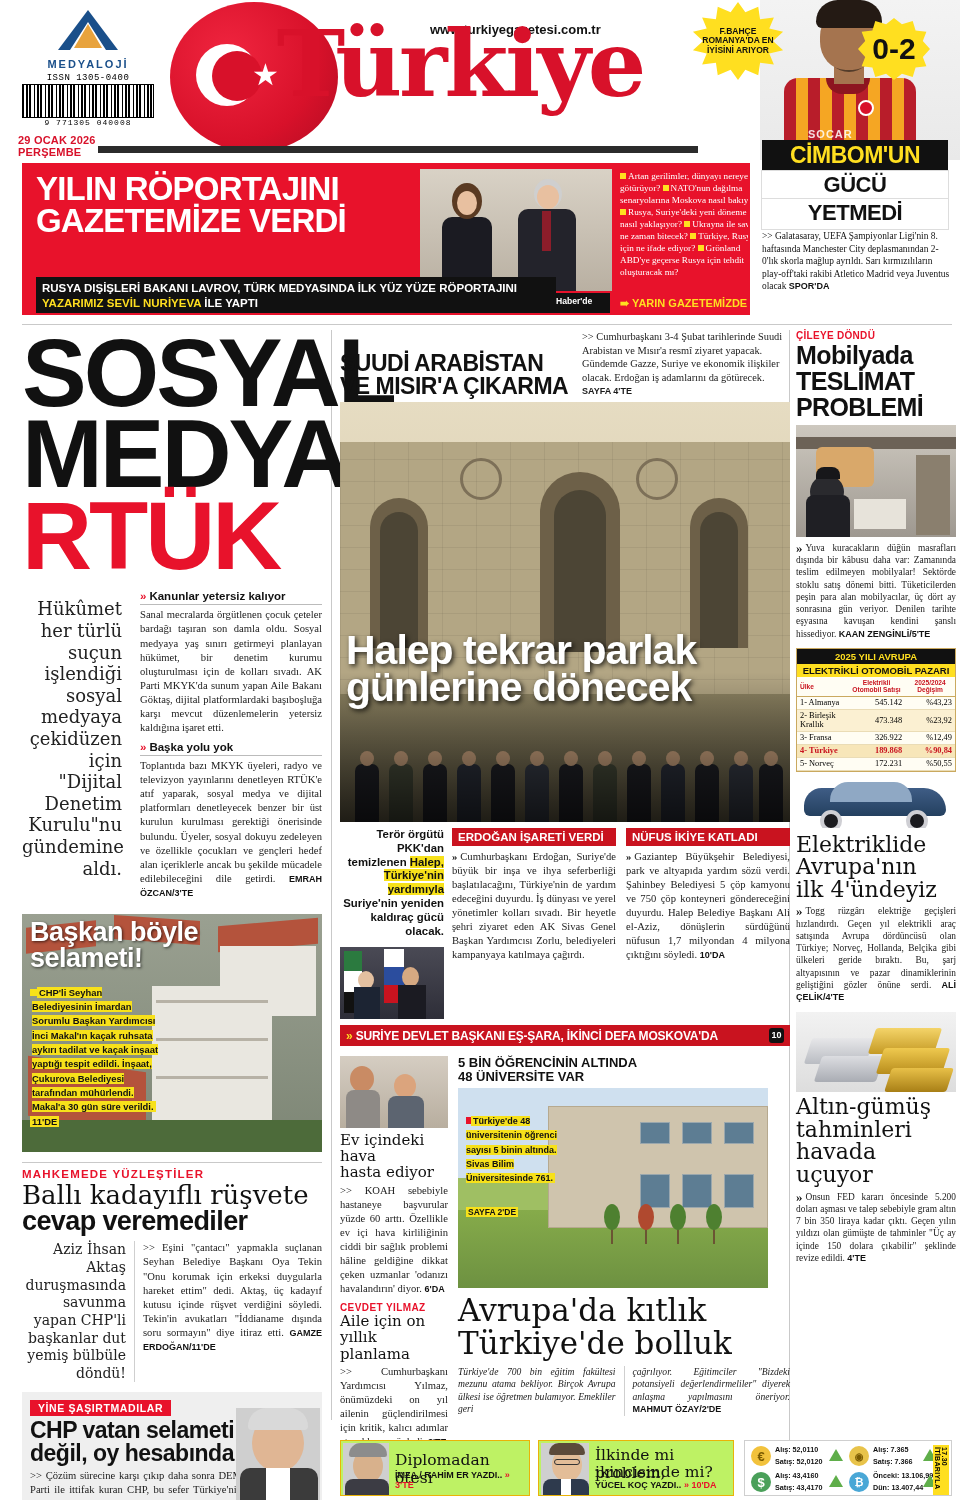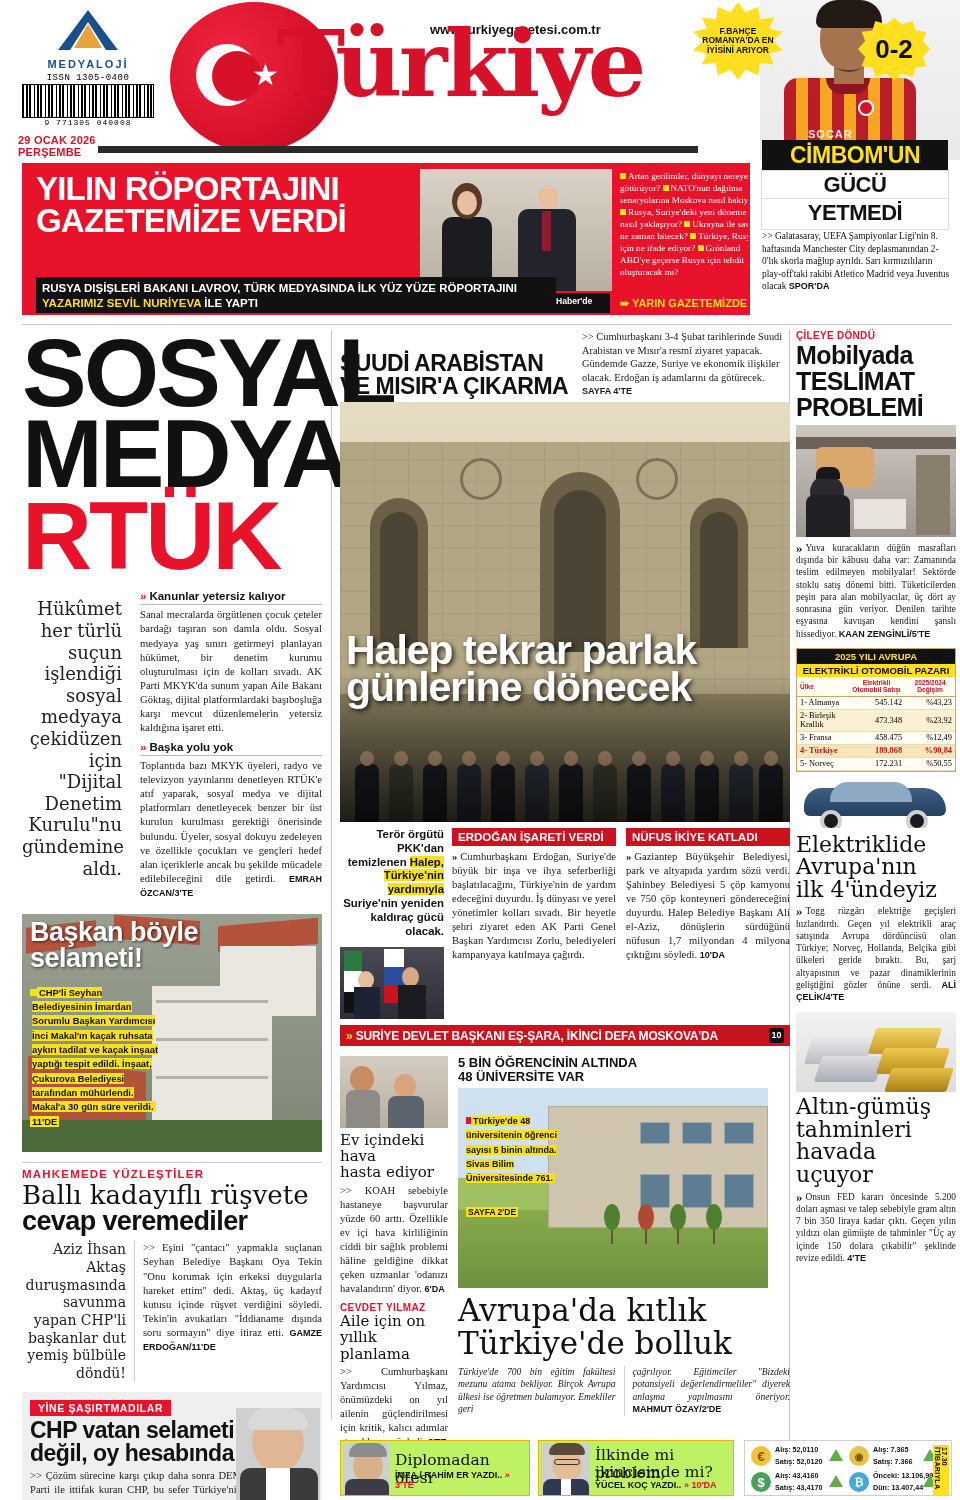--- a/index.html
+++ b/index.html
@@ -52,21 +52,21 @@
   .p-neck{ position:absolute; left:74px; top:62px; width:30px; height:22px; background:#a5744f;}
   .p-body{ position:absolute; left:24px; top:78px; width:132px; height:100px; background:
      repeating-linear-gradient(90deg,#b81d2a 0 12px,#f5a623 12px 24px); border-radius:14px 14px 0 0;}
   .p-collar{ position:absolute; left:66px; top:78px; width:44px; height:16px; background:#8d1520; border-radius:0 0 18px 18px;}
   .p-badge{ position:absolute; left:98px; top:100px; width:16px; height:16px; border-radius:50%; background:#d8112a; border:2px solid #fff;}
   .p-socar{ position:absolute; left:48px; top:128px; font-size:11px; font-weight:bold; color:#ffffff; opacity:.85; letter-spacing:1px;}
 
   .score-badge{ position:absolute; left:858px; top:18px; width:72px; height:62px; background:#ffdf20;
      clip-path: polygon(50% 0%,61% 10%,76% 5%,80% 20%,95% 22%,90% 37%,100% 50%,90% 63%,95% 78%,80% 80%,76% 95%,61% 90%,50% 100%,39% 90%,24% 95%,20% 80%,5% 78%,10% 63%,0% 50%,10% 37%,5% 22%,20% 20%,24% 5%,39% 10%);
      display:flex; align-items:center; justify-content:center; z-index:6;}
-  .score-badge span{ font-size:26px; font-weight:bold; color:#111;}
+  .score-badge span{ font-size:30px; font-weight:bold; color:#111;}
 
   .cimbom-wrap{ position:absolute; left:762px; top:140px; width:186px; z-index:7; }
   .cimbom-1{ background:#111; color:#ffdf20; font-size:23px; font-weight:bold; text-align:center;
      padding:2px 4px; letter-spacing:-0.5px;}
   .cimbom-2{ background:#fff; color:#111; font-size:22px; font-weight:bold; text-align:center;
      padding:1px 4px; letter-spacing:-0.5px; box-shadow:0 0 0 1px #ddd;}
   .cimbom-3{ background:#fff; color:#111; font-size:22px; font-weight:bold; text-align:center;
      padding:1px 4px 3px; letter-spacing:-0.5px; box-shadow:0 0 0 1px #ddd;}
   .cimbom-body{ position:absolute; left:762px; top:230px; width:190px; font-size:9.4px; line-height:1.33;
      font-family:"Liberation Serif", serif; color:#111; z-index:7;}
@@ -470,21 +470,21 @@
           <div style="position:absolute;left:62px;top:20px;width:17px;height:20px;border-radius:50%;background:#d6a982;"></div>
           <div style="position:absolute;left:58px;top:38px;width:28px;height:34px;background:#1b1b22;"></div>
         </div>
       </div>
 
       <div style="flex:1;">
         <div style="display:flex; gap:10px;">
           <div style="flex:1;">
             <div class="redbar">ERDOĞAN İŞARETİ VERDİ</div>
             <div class="body-serif" style="margin-top:4px;">
-              <span style="float:left;font-weight:bold;color:#111;margin-right:3px;">»</span><span>Cumhurbaşkanı Erdoğan, Suriye'de büyük bir inşa ve ihya seferberliği başlatılacağını, Türkiye'nin de yardım edeceğini duyurdu. İş dünyası ve yerel yönetimler kolları sıvadı. Bir heyetle şehri ziyaret eden AK Parti Genel Başkan Yardımcısı Zorlu, belediyeleri kampanyaya katılmaya çağırdı.</span>
+              <span style="float:left;font-weight:bold;color:#111;margin-right:3px;">»</span><span>Cumhurbaşkanı Erdoğan, Suriye'de büyük bir inşa ve ihya seferberliği başlatılacağını, Türkiye'nin de yardım edeceğini duyurdu. İş dünyası ve yerel yönetimler kolları sıvadı. Bir heyetle şehri ziyaret eden AK Sivas Genel Başkan Yardımcısı Zorlu, belediyeleri kampanyaya katılmaya çağırdı.</span>
             </div>
           </div>
           <div style="flex:1;">
             <div class="redbar">NÜFUS İKİYE KATLADI</div>
             <div class="body-serif" style="margin-top:4px;">
               <span style="float:left;font-weight:bold;color:#111;margin-right:3px;">»</span><span>Gaziantep Büyükşehir Belediyesi, park ve altyapıda yardım sözü verdi. Şahinbey Belediyesi 5 çöp kamyonu ve 750 çöp konteyneri göndereceğini duyurdu. Halep Belediye Başkanı Ali el-Aziz, dönüşlerin sürdüğünü nüfusun 1,7 milyondan 4 milyona çıktığını söyledi. </span><span class="byline">10'DA</span>
             </div>
           </div>
         </div>
       </div>
@@ -610,21 +610,21 @@
             <td class="num">545.142</td>
             <td class="num">%43,23</td>
           </tr>
           <tr class="alt">
             <td>2- Birleşik Krallık</td>
             <td class="num">473.348</td>
             <td class="num">%23,92</td>
           </tr>
           <tr>
             <td>3- Fransa</td>
-            <td class="num">458.475</td>
+            <td class="num">326.922</td>
             <td class="num">%12,49</td>
           </tr>
           <tr class="hi">
             <td>4- Türkiye</td>
             <td class="num">189.868</td>
             <td class="num">%90,84</td>
           </tr>
           <tr>
             <td>5- Norveç</td>
             <td class="num">172.231</td>

